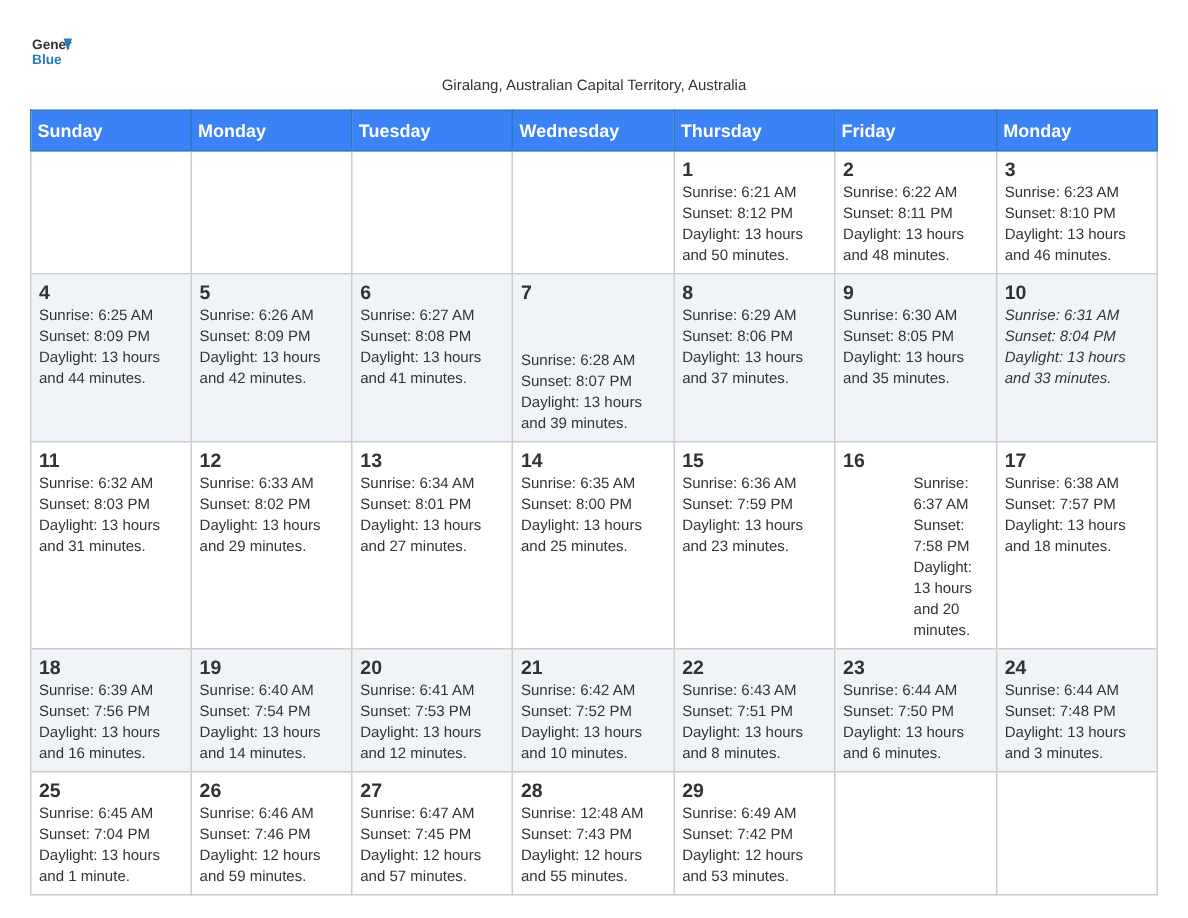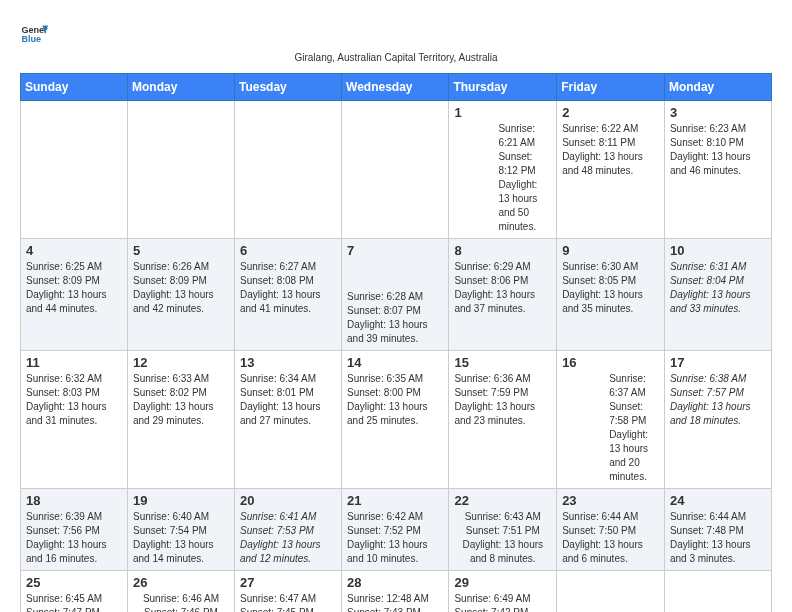--- a/index.html
+++ b/index.html
@@ -111,21 +111,21 @@
       </tr>
   </thead>
   <tbody id="calendar-body">
   <tr>
         <td class="empty-cell"></td>
         <td class="empty-cell"></td>
         <td class="empty-cell"></td>
         <td class="empty-cell"></td>
         <td>
           <div class="day-number">1</div>
-          <div class="day-info" style="white-space: pre-line; margin-left: 44px;">Sunrise: 6:21 AM
+          <div class="day-info" style="white-space: pre-line;">Sunrise: 6:21 AM
 Sunset: 8:12 PM
 Daylight: 13 hours
 and 50 minutes.</div>
         </td>
         <td>
           <div class="day-number">2</div>
           <div class="day-info" style="white-space: pre-line;">Sunrise: 6:22 AM
 Sunset: 8:11 PM
 Daylight: 13 hours
 and 48 minutes.</div>
@@ -227,21 +227,21 @@
         </td>
         <td>
           <div class="day-number">16</div>
           <div class="day-info" style="white-space: pre-line; margin-left: 47px;">Sunrise: 6:37 AM
 Sunset: 7:58 PM
 Daylight: 13 hours
 and 20 minutes.</div>
         </td>
         <td>
           <div class="day-number">17</div>
-          <div class="day-info" style="white-space: pre-line; font-style: italic;">Sunrise: 6:38 AM
+          <div class="day-info" style="white-space: pre-line;">Sunrise: 6:38 AM
 Sunset: 7:57 PM
 Daylight: 13 hours
 and 18 minutes.</div>
         </td>
       </tr>
       <tr>
         <td>
           <div class="day-number">18</div>
           <div class="day-info" style="white-space: pre-line;">Sunrise: 6:39 AM
 Sunset: 7:56 PM
@@ -250,35 +250,35 @@
         </td>
         <td>
           <div class="day-number">19</div>
           <div class="day-info" style="white-space: pre-line;">Sunrise: 6:40 AM
 Sunset: 7:54 PM
 Daylight: 13 hours
 and 14 minutes.</div>
         </td>
         <td>
           <div class="day-number">20</div>
-          <div class="day-info" style="white-space: pre-line; font-style: italic;">Sunrise: 6:41 AM
+          <div class="day-info" style="white-space: pre-line;">Sunrise: 6:41 AM
 Sunset: 7:53 PM
 Daylight: 13 hours
 and 12 minutes.</div>
         </td>
         <td>
           <div class="day-number">21</div>
           <div class="day-info" style="white-space: pre-line;">Sunrise: 6:42 AM
 Sunset: 7:52 PM
 Daylight: 13 hours
 and 10 minutes.</div>
         </td>
         <td>
           <div class="day-number">22</div>
-          <div class="day-info" style="white-space: pre-line; text-align: center;">Sunrise: 6:43 AM
+          <div class="day-info" style="white-space: pre-line;">Sunrise: 6:43 AM
 Sunset: 7:51 PM
 Daylight: 13 hours
 and 8 minutes.</div>
         </td>
         <td>
           <div class="day-number">23</div>
           <div class="day-info" style="white-space: pre-line;">Sunrise: 6:44 AM
 Sunset: 7:50 PM
 Daylight: 13 hours
 and 6 minutes.</div>
@@ -288,27 +288,27 @@
           <div class="day-info" style="white-space: pre-line;">Sunrise: 6:44 AM
 Sunset: 7:48 PM
 Daylight: 13 hours
 and 3 minutes.</div>
         </td>
       </tr>
       <tr>
         <td>
           <div class="day-number">25</div>
           <div class="day-info" style="white-space: pre-line;">Sunrise: 6:45 AM
-Sunset: 7:47 PM
+Sunset: 7:04 PM
 Daylight: 13 hours
 and 1 minute.</div>
         </td>
         <td>
           <div class="day-number">26</div>
-          <div class="day-info" style="white-space: pre-line; text-align: center;">Sunrise: 6:46 AM
+          <div class="day-info" style="white-space: pre-line;">Sunrise: 6:46 AM
 Sunset: 7:46 PM
 Daylight: 12 hours
 and 59 minutes.</div>
         </td>
         <td>
           <div class="day-number">27</div>
           <div class="day-info" style="white-space: pre-line;">Sunrise: 6:47 AM
 Sunset: 7:45 PM
 Daylight: 12 hours
 and 57 minutes.</div>

